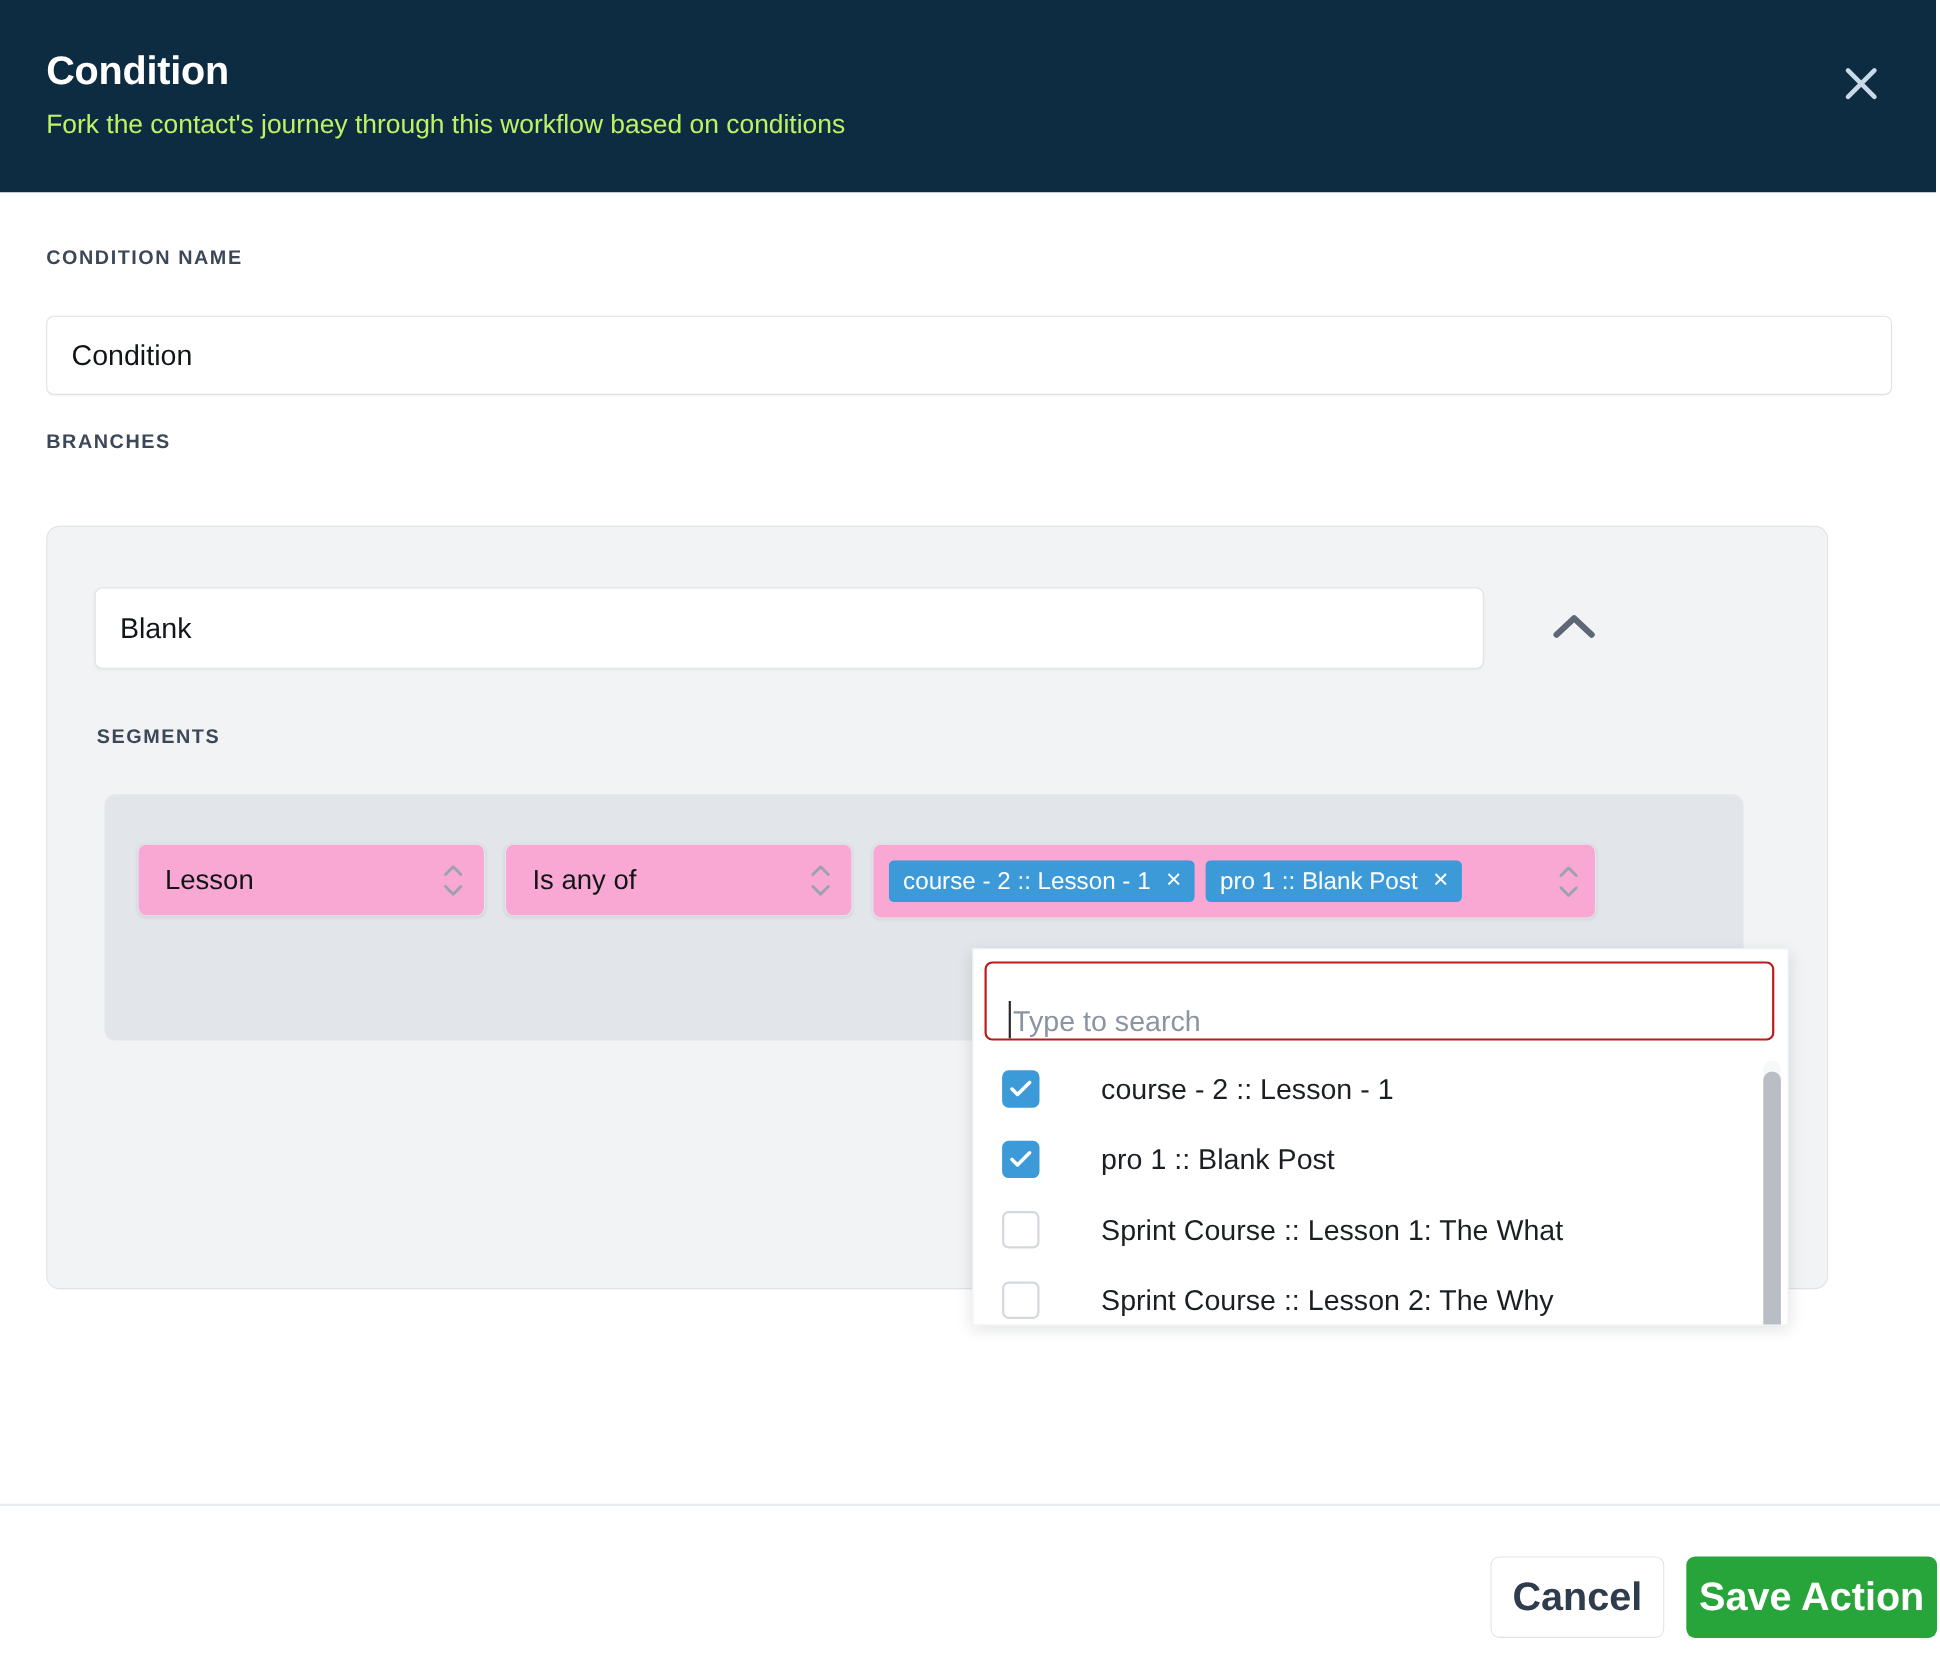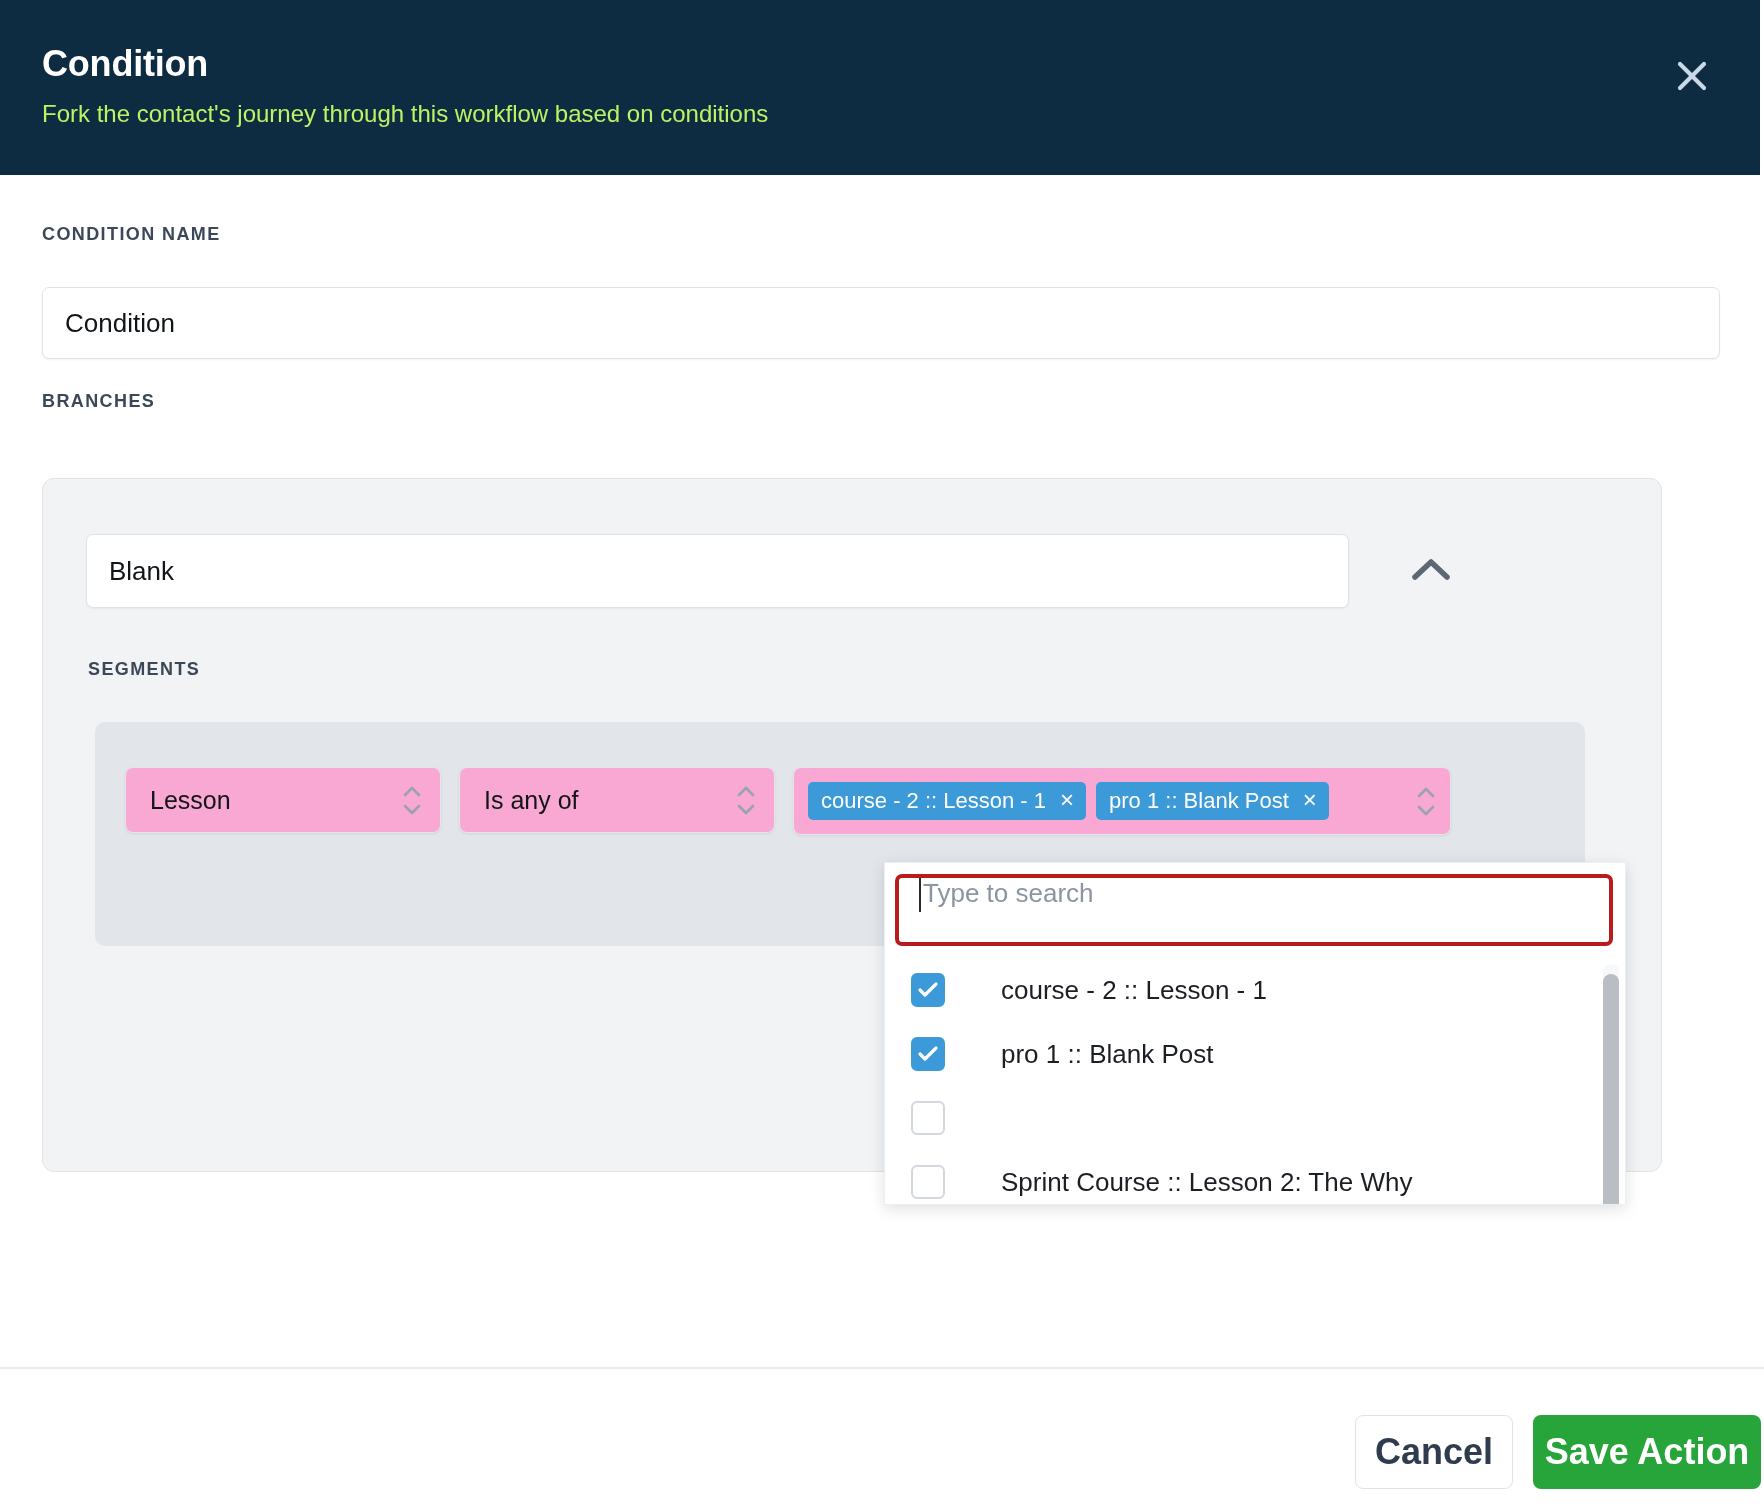--- a/index.html
+++ b/index.html
@@ -195,25 +195,25 @@
     background: #ffffff;
     box-shadow: 0 4px 14px rgba(16,24,40,0.13);
     border: 1px solid #eceff2;
     z-index: 40;
     overflow: hidden;
   }
   .dropdown-search {
     position: absolute;
     left: 10px; top: 11px;
     width: 718px; height: 72px;
-    border: 4px solid #b91c1c;
+    border: 2px solid #b91c1c;
     border-radius: 7px;
     background: #ffffff;
     display: flex;
-    align-items: flex-start;
+    align-items: flex-end;
     padding: 0 20px;
   }
   .dropdown-search .caret {
     width: 2px; height: 34px;
     background: #2a2a2a;
     margin-right: 2px;
   }
   .dropdown-search .ph {
     font-size: 26px;
     color: #8b95a1;
@@ -423,20 +423,21 @@
         <div class="dd-item">
           <span class="cb checked">
             <svg width="22" height="18" viewBox="0 0 22 18">
               <path d="M3 9 L8 14 L19 3" stroke="#ffffff" stroke-width="3.2" fill="none" stroke-linecap="round" stroke-linejoin="round"></path>
             </svg>
           </span>
           <span class="dd-label">pro 1 :: Blank Post</span>
         </div>
         <div class="dd-item">
           <span class="cb"></span>
+          <span class="dd-label">Sprint Course :: Lesson 1: The What</span>
         </div>
         <div class="dd-item">
           <span class="cb"></span>
           <span class="dd-label">Sprint Course :: Lesson 2: The Why</span>
         </div>
       </div>
     <div class="dd-scrollbar">
       <div class="dd-thumb"></div>
     </div>
   </div>

